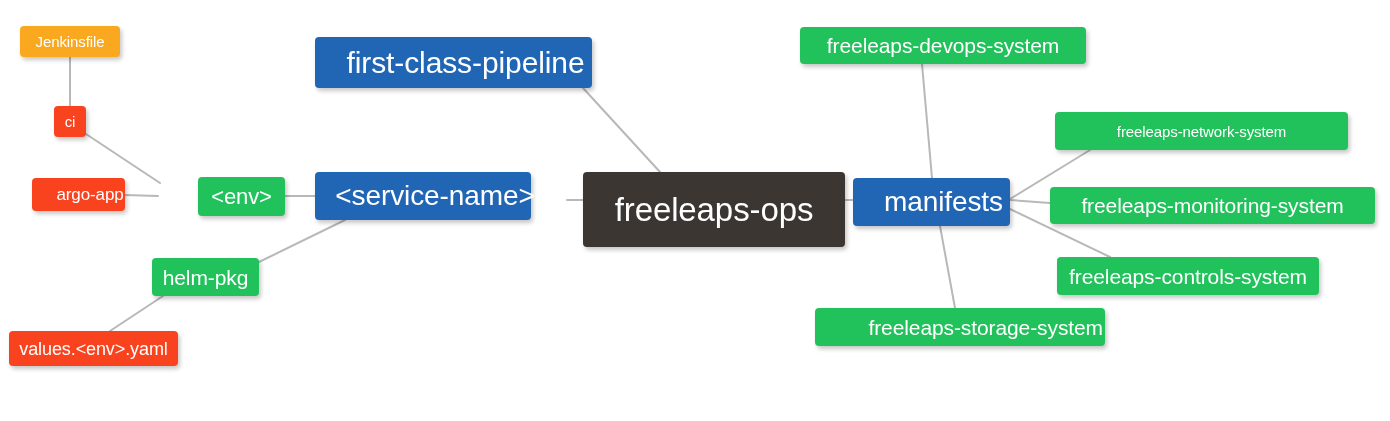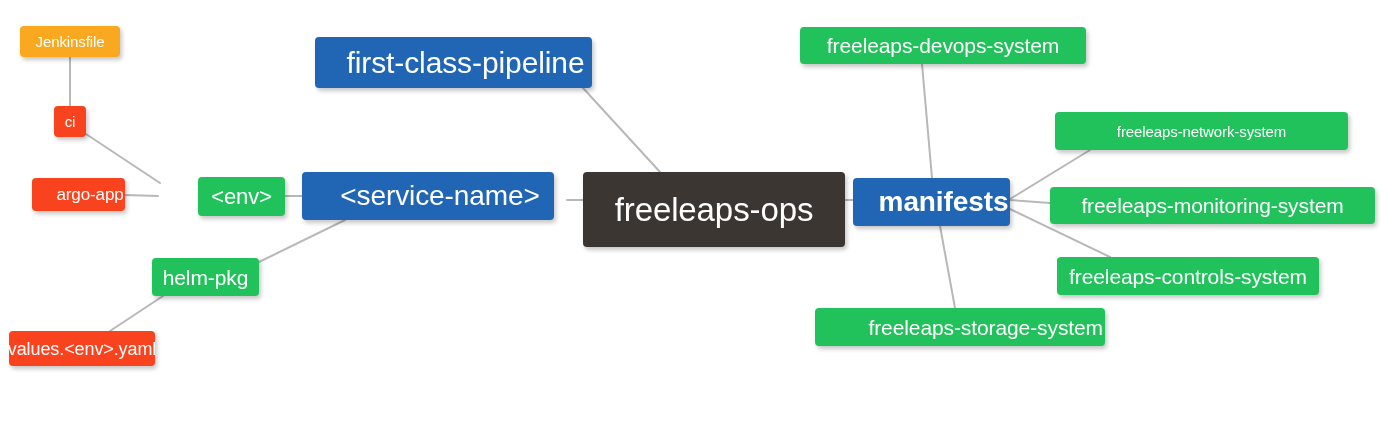--- a/index.html
+++ b/index.html
@@ -81,33 +81,33 @@
       </div>
       <div class="node k-red" style="left: 32px; top: 178px; width: 93px; height: 33px; font-size: 17px; background: rgb(249, 67, 30); padding-left: 23px;">
         <span class="node-label">argo-app</span>
       </div>
       <div class="node k-green" style="left: 158px; top: 177px; width: 87px; height: 39px; font-size: 22px; background: rgb(33, 194, 91); margin-left: 40px;">
         <span class="node-label">&lt;env&gt;</span>
       </div>
       <div class="node k-green" style="left: 152px; top: 258px; width: 107px; height: 38px; font-size: 21px; background: rgb(33, 194, 91);">
         <span class="node-label">helm-pkg</span>
       </div>
-      <div class="node k-red" style="left: 9px; top: 331px; width: 146px; height: 35px; font-size: 18px; background: rgb(249, 67, 30);">
+      <div class="node k-red" style="left: 9px; top: 331px; width: 169px; height: 35px; font-size: 18px; background: rgb(249, 67, 30);">
         <span class="node-label">values.&lt;env&gt;.yaml</span>
       </div>
       <div class="node k-blue" style="left: 315px; top: 37px; width: 277px; height: 51px; font-size: 30px; background: rgb(33, 102, 181);">
         <span class="node-label">first-class-pipeline</span>
       </div>
-      <div class="node k-blue" style="left: 302px; top: 172px; width: 252px; height: 48px; font-size: 28px; background: rgb(33, 102, 181);">
+      <div class="node k-blue" style="left: 315px; top: 172px; width: 216px; height: 48px; font-size: 28px; background: rgb(33, 102, 181);">
         <span class="node-label">&lt;service-name&gt;</span>
       </div>
       <div class="node k-root" style="left: 583px; top: 172px; width: 262px; height: 75px; font-size: 33px; background: rgb(59, 54, 50);">
         <span class="node-label">freeleaps-ops</span>
       </div>
-      <div class="node k-blue" style="left: 853px; top: 178px; width: 157px; height: 48px; font-size: 28px; background: rgb(33, 102, 181); font-weight: bold;">
+      <div class="node k-blue" style="left: 853px; top: 178px; width: 157px; height: 48px; font-size: 28px; background: rgb(33, 102, 181);">
         <span class="node-label">manifests</span>
       </div>
       <div class="node k-green" style="left: 800px; top: 27px; width: 286px; height: 37px; font-size: 21px; background: rgb(33, 194, 91);">
         <span class="node-label">freeleaps-devops-system</span>
       </div>
       <div class="node k-green" style="left: 1055px; top: 112px; width: 293px; height: 38px; font-size: 15px; background: rgb(33, 194, 91);">
         <span class="node-label">freeleaps-network-system</span>
       </div>
       <div class="node k-green" style="left: 1050px; top: 187px; width: 325px; height: 37px; font-size: 21px; background: rgb(33, 194, 91);">
         <span class="node-label">freeleaps-monitoring-system</span>

